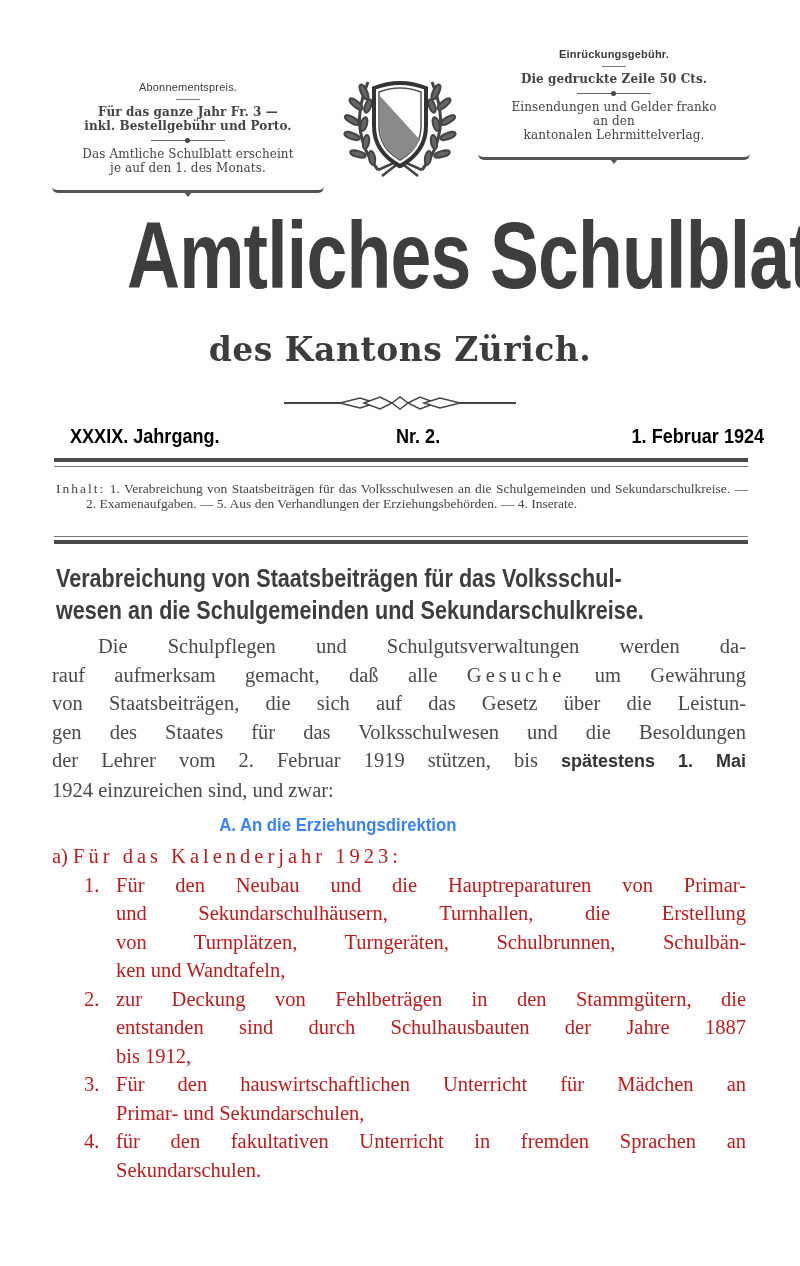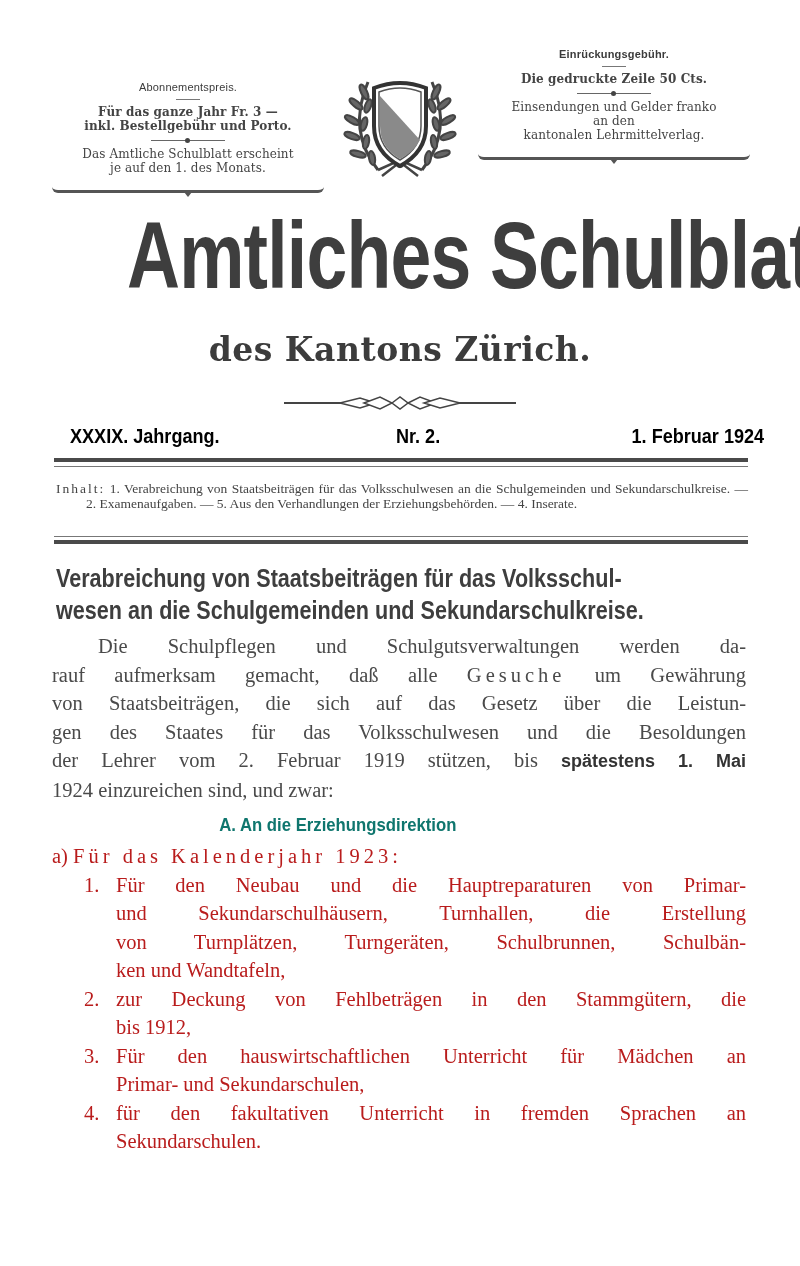--- a/index.html
+++ b/index.html
@@ -259,21 +259,21 @@
 
     .section-a {
       position: absolute;
       left: 0;
       top: 814px;
       width: 676px;
       text-align: center;
       font-family: "Liberation Sans", "DejaVu Sans", sans-serif;
       font-weight: bold;
       font-size: 19px;
-      color: #0f766e;
+      color: #3b82f6;
     }
     .section-a span {
       display: inline-block;
       transform: scaleX(0.88);
     }
 
     .list-block {
       position: absolute;
       left: 52px;
       top: 842px;
@@ -421,20 +421,21 @@
       <span class="num">1.</span>
       <span class="line">Für den Neubau und die Hauptreparaturen von Primar-</span>
       <span class="line">und Sekundarschulhäusern, Turnhallen, die Erstellung</span>
       <span class="line">von Turnplätzen, Turngeräten, Schulbrunnen, Schulbän-</span>
       <span class="line last">ken und Wandtafeln,</span>
     </div>
 
     <div class="item">
       <span class="num">2.</span>
       <span class="line">zur Deckung von Fehlbeträgen in den Stammgütern, die</span>
+      <span class="line">entstanden sind durch Schulhausbauten der Jahre 1887</span>
       <span class="line last">bis 1912,</span>
     </div>
 
 
     <div class="item">
       <span class="num">3.</span>
       <span class="line">Für den hauswirtschaftlichen Unterricht für Mädchen an</span>
       <span class="line last">Primar- und Sekundarschulen,</span>
     </div>
 

